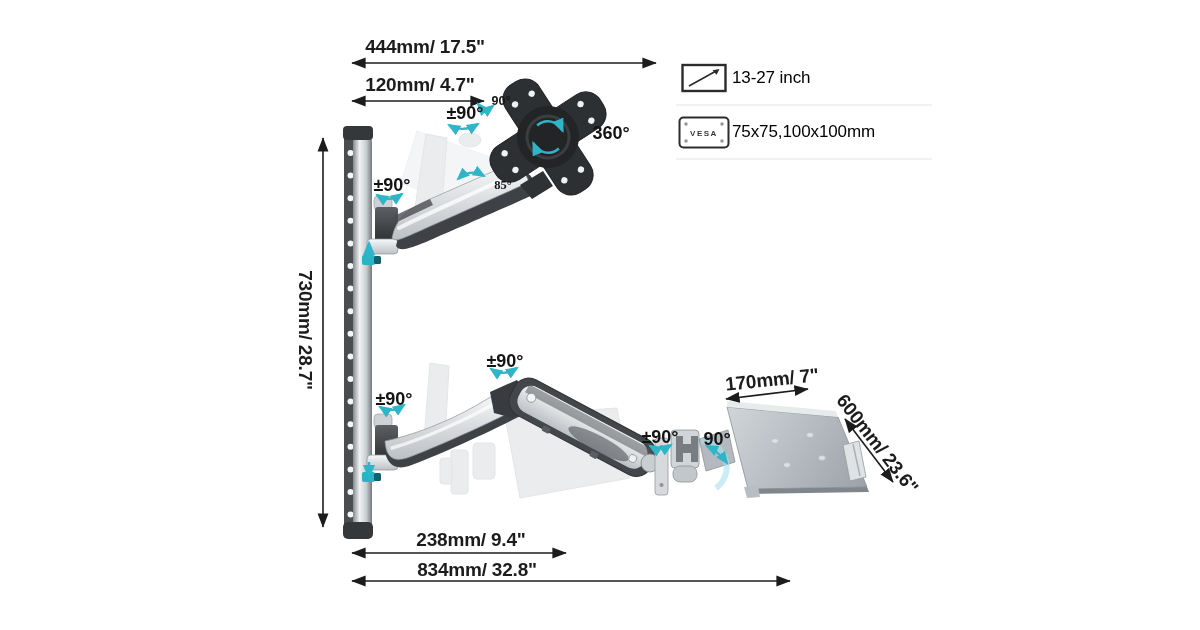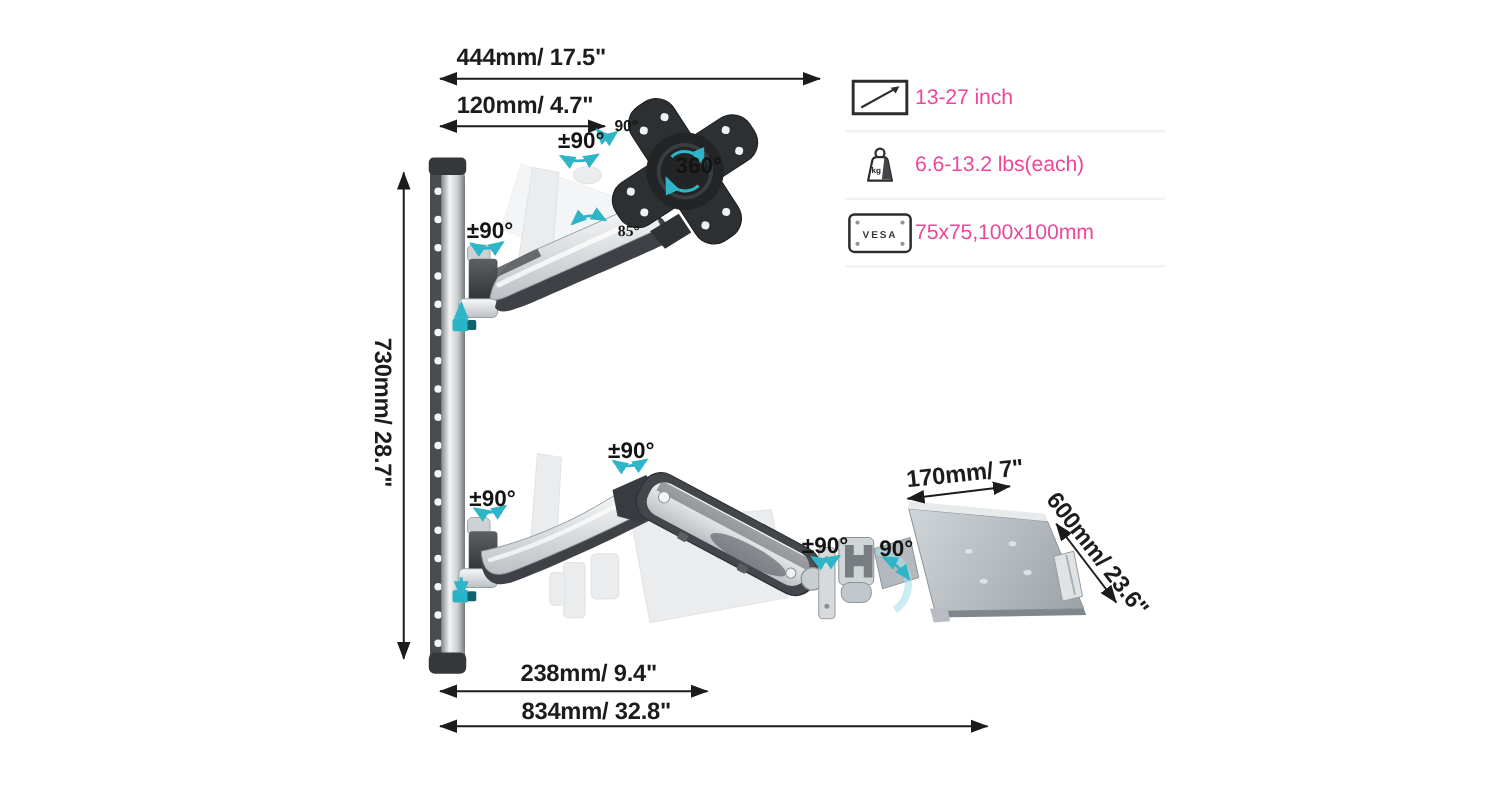--- a/index.html
+++ b/index.html
@@ -17,21 +17,21 @@
   .ang.sm{font-size:12.5px;}
   .rot90{transform:translate(-50%,-50%) rotate(90deg);}
   .rotTray{transform:translate(-50%,-50%) rotate(-6deg);}
   .rotSide{transform:translate(-50%,-50%) rotate(52deg);}
   .specs{position:absolute;left:676px;top:52px;width:256px;}
   .spec-row{
     display:flex;align-items:center;height:52px;
     border-bottom:2px solid #f1f2f3;
   }
   .spec-icon{width:56px;display:flex;justify-content:center;align-items:center;}
-  .spec-label{font-size:17px;font-weight:400;color:#ec4899;letter-spacing:-0.1px;}
+  .spec-label{font-size:17px;font-weight:400;color:#000000;letter-spacing:-0.1px;}
   svg text{font-family:"Liberation Sans",sans-serif;}
 </style>
 </head>
 <body>
 
 <div class="stage">
 
   <svg class="scene" width="1200" height="630" viewBox="0 0 1200 630">
     <defs>
       <linearGradient id="gPole" x1="0" y1="0" x2="1" y2="0">
@@ -212,49 +212,38 @@
   <div class="lbl dim" style="left:425px;top:47px;">444mm/ 17.5"</div>
   <div class="lbl dim" style="left:420px;top:85px;">120mm/ 4.7"</div>
   <div class="lbl dim rot90" style="left:305px;top:330px;">730mm/ 28.7"</div>
   <div class="lbl dim" style="left:471px;top:540px;">238mm/ 9.4"</div>
   <div class="lbl dim" style="left:477px;top:570px;">834mm/ 32.8"</div>
   <div class="lbl dim rotTray" style="left:772px;top:380px;">170mm/ 7"</div>
   <div class="lbl dim rotSide" style="left:877px;top:444px;">600mm/ 23.6"</div>
 
   <div class="lbl ang" style="left:465px;top:113px;">±90°</div>
   <div class="lbl ang sm" style="left:501px;top:101px;">90°</div>
-  <div class="lbl ang" style="left:559px;top:133px;">360°</div>
+  <div class="lbl ang" style="left:611px;top:133px;">360°</div>
   <div class="lbl ang" style="left:392px;top:185px;">±90°</div>
   <div class="lbl ang sm" style="left:503px;top:185px;font-family:Liberation Serif, serif;">85°</div>
   <div class="lbl ang" style="left:505px;top:361px;">±90°</div>
   <div class="lbl ang" style="left:394px;top:399px;">±90°</div>
   <div class="lbl ang" style="left:660px;top:437px;">±90°</div>
   <div class="lbl ang" style="left:717px;top:439px;">90°</div>
 
   <div class="specs">
     <div class="spec-row">
       <span class="spec-icon">
         <svg width="46" height="30" viewBox="0 0 46 30">
           <rect x="1.5" y="2" width="43" height="26" fill="#fff" stroke="#2c2c2c" stroke-width="2.4"></rect>
           <line x1="8" y1="23" x2="36" y2="7.5" stroke="#2c2c2c" stroke-width="1.7"></line>
           <polygon points="38.5,6 31.5,7.2 35.6,11.8" fill="#2c2c2c"></polygon>
         </svg>
       </span>
       <span class="spec-label">13-27 inch</span>
-    </div>
-    <div class="spec-row">
-      <span class="spec-icon">
-        <svg width="32" height="30" viewBox="0 0 32 30">
-          <circle cx="16" cy="5.5" r="3.6" fill="#fff" stroke="#2c2c2c" stroke-width="1.8"></circle>
-          <path d="M6.5,27.5 L9.8,11.5 Q10.4,8.6 13.4,8.6 L18.6,8.6 Q21.6,8.6 22.2,11.5 L25.5,27.5 Z" fill="#fff" stroke="#2c2c2c" stroke-width="1.8" stroke-linejoin="round"></path>
-          <path d="M19.5,9 Q21.6,9.4 22.1,11.8 L25.2,26.6 L17.5,26.6 Z" fill="#43474b"></path>
-          <text x="13" y="21" text-anchor="middle" font-size="6.5" font-weight="bold" fill="#1f1f1f">kg</text>
-        </svg>
-      </span>
-      <span class="spec-label">6.6-13.2 lbs(each)</span>
     </div>
     <div class="spec-row">
       <span class="spec-icon">
         <svg width="52" height="33" viewBox="0 0 52 33">
           <rect x="1.5" y="1.5" width="49" height="30" rx="4" fill="#fff" stroke="#2c2c2c" stroke-width="2"></rect>
           <g fill="#8f959a">
             <circle cx="8" cy="8" r="1.7"></circle>
               <circle cx="44" cy="8" r="1.7"></circle>
             <circle cx="8" cy="25" r="1.7"></circle>
               <circle cx="44" cy="25" r="1.7"></circle>

